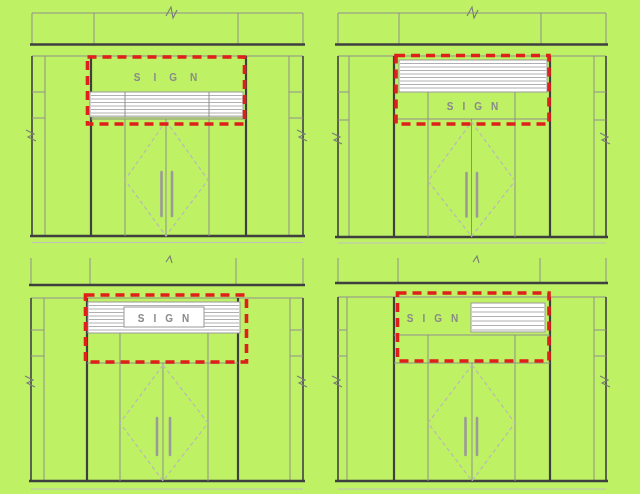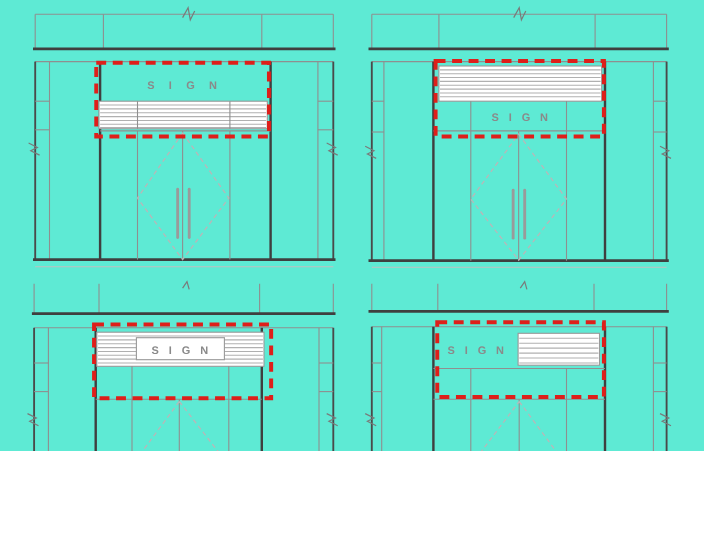--- a/index.html
+++ b/index.html
@@ -1,16 +1,16 @@
 <!DOCTYPE html>
 <html><head>
 <meta charset="utf-8">
 <style>
   html,body{margin:0;padding:0;background:#ffffff;}
-  .stage{position:relative;width:640px;height:410px;background:#5eead4;overflow:hidden;
+  .stage{position:relative;width:640px;height:494px;background:#bef264;overflow:hidden;
          font-family:"Liberation Sans",sans-serif;}
   .panel{position:absolute;overflow:visible;}
   
   .ln       {stroke:#8f8f8f;stroke-width:1;fill:none;}
   .ln-lt    {stroke:#c0c0c0;stroke-width:1;fill:none;}
   .ln-dark  {stroke:#4a4a4a;stroke-width:1.7;fill:none;}
   .ln-heavy {stroke:#3f3f3f;stroke-width:2.5;fill:none;}
   .col-heavy{stroke:#3f3f3f;stroke-width:2.2;fill:none;}
   .hatchln  {stroke:#b0b0b0;stroke-width:1;fill:none;}
   .boxln    {stroke:#999999;stroke-width:1;fill:#ffffff;}

